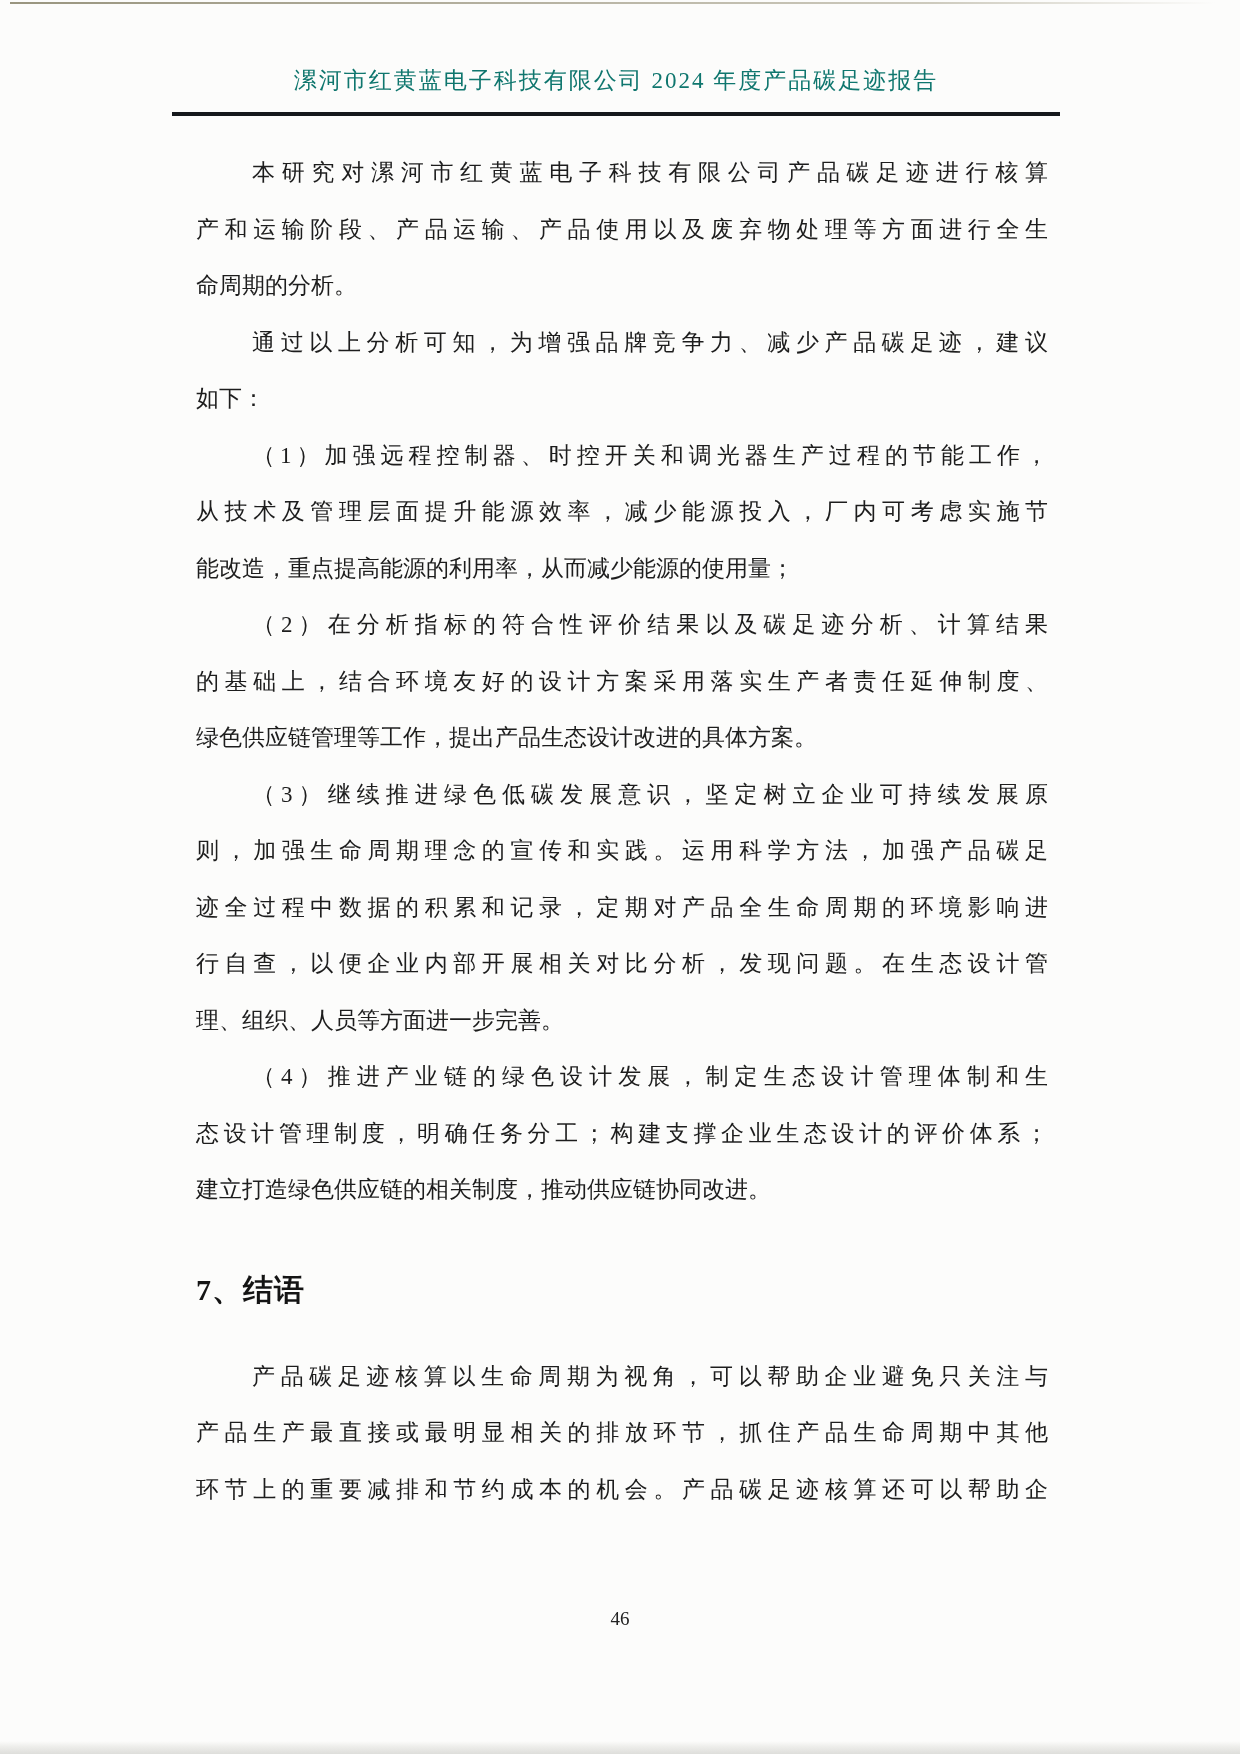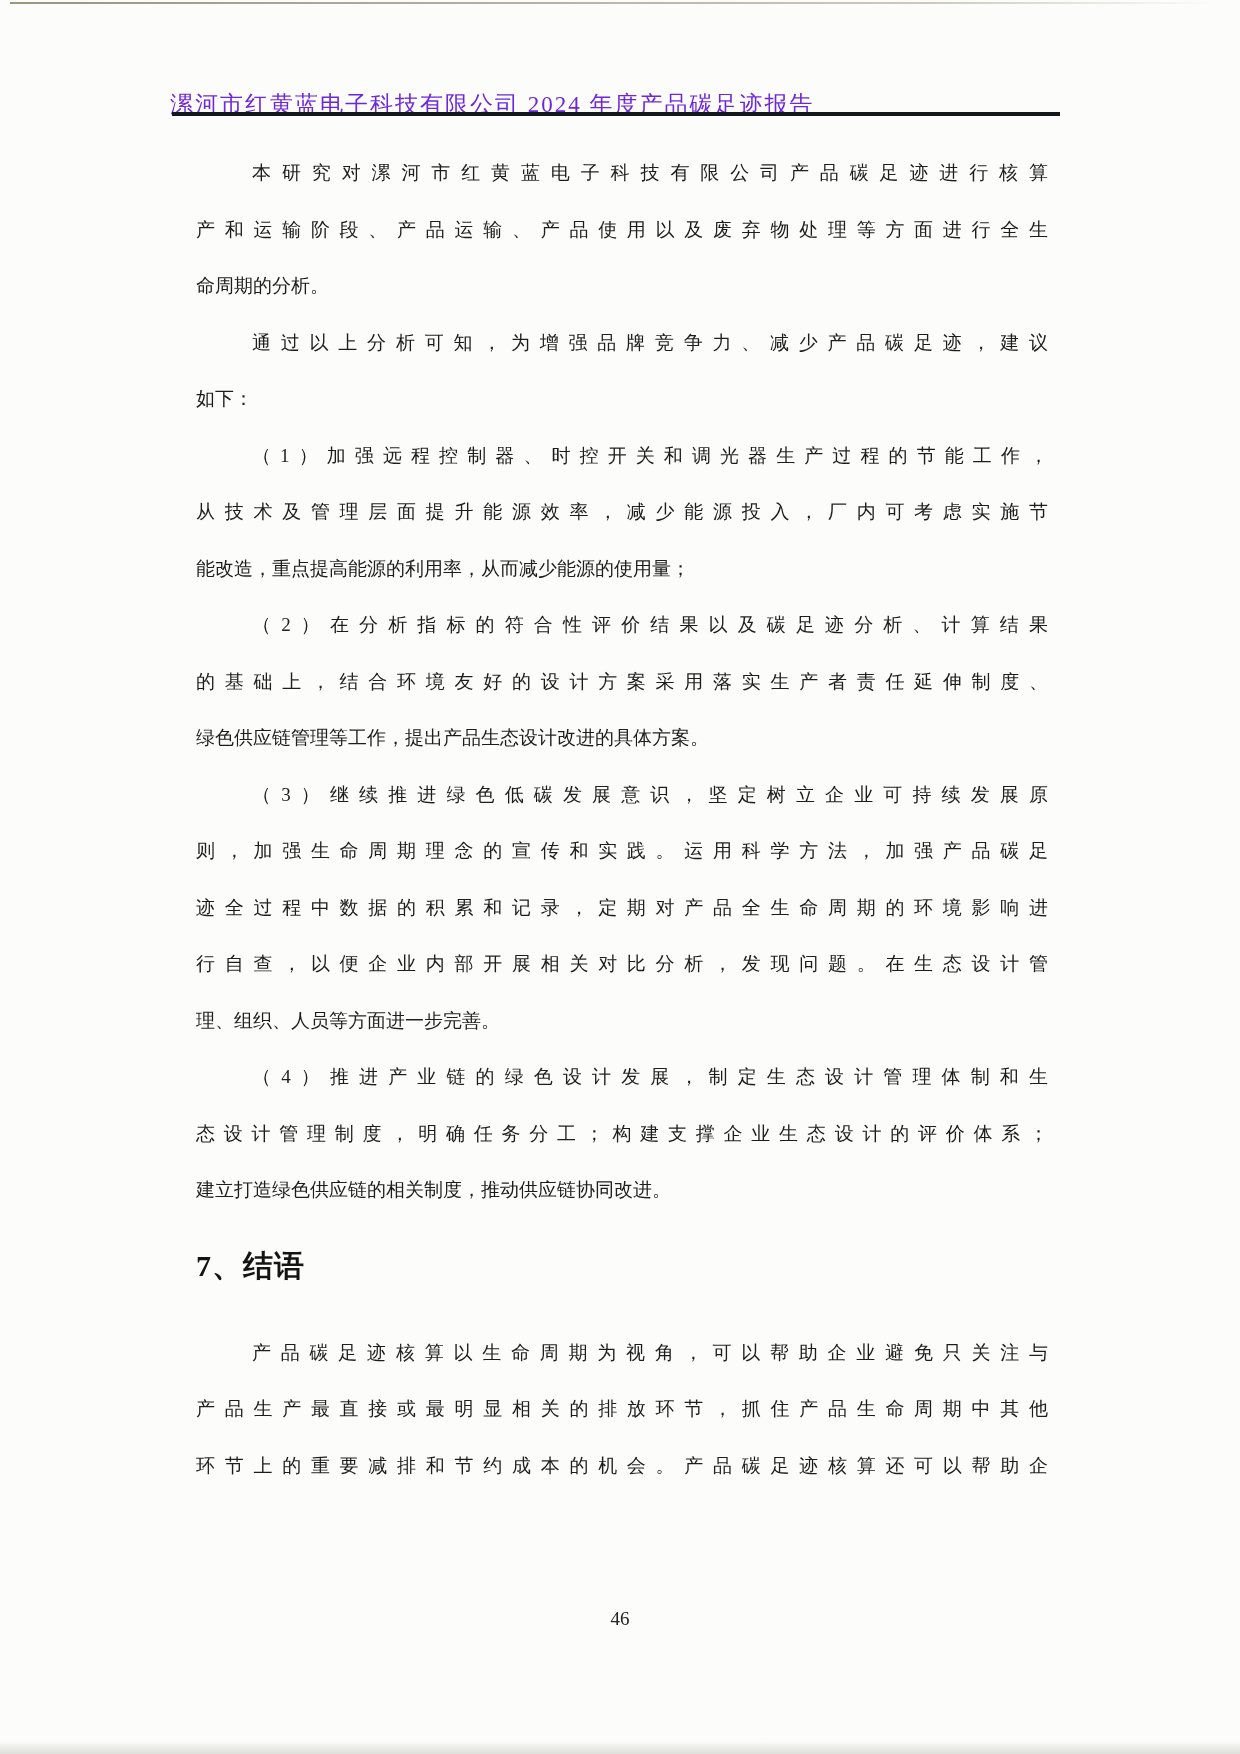--- a/index.html
+++ b/index.html
@@ -27,55 +27,55 @@
   .scan-edge-bottom {
     position: absolute;
     left: 0; right: 0; bottom: 0;
     height: 13px;
     background: linear-gradient(to top, #dededb, #ededea 55%, rgba(250,250,248,0));
   }
   
   .doc-header-title {
     position: absolute;
     top: 66px; left: 170px; width: 892px;
+    text-align: center;
     font-size: 23px;
     line-height: 30px;
     letter-spacing: 2px;
-    color: #6d28d9;
+    color: #0f766e;
     white-space: nowrap;
-    margin-top: 24px;
   }
   .doc-header-rule {
     position: absolute;
     top: 112px; left: 172px;
     width: 888px; height: 4px;
     background: #15181b;
   }
   
   .doc-body {
     position: absolute;
     top: 145px; left: 196px;
     width: 852px;
   }
   .doc-line {
-    font-size: 19px;
+    font-size: 23px;
     height: 56.5px;
     line-height: 56.5px;
     white-space: nowrap;
     text-align: justify;
     text-align-last: justify;
     color: #1d1d1d;
   }
   .doc-line.first { text-indent: 56px; }
   .doc-line.end {
     text-align: center;
     text-align-last: left;
   }
   .section-heading {
-    margin-top: 24px;
+    margin-top: 48px;
     height: 46px;
     line-height: 46px;
     font-size: 30px;
     font-weight: bold;
     letter-spacing: 1px;
     color: #141414;
   }
   .closing-block { margin-top: 36px; }
   
   .page-number {

